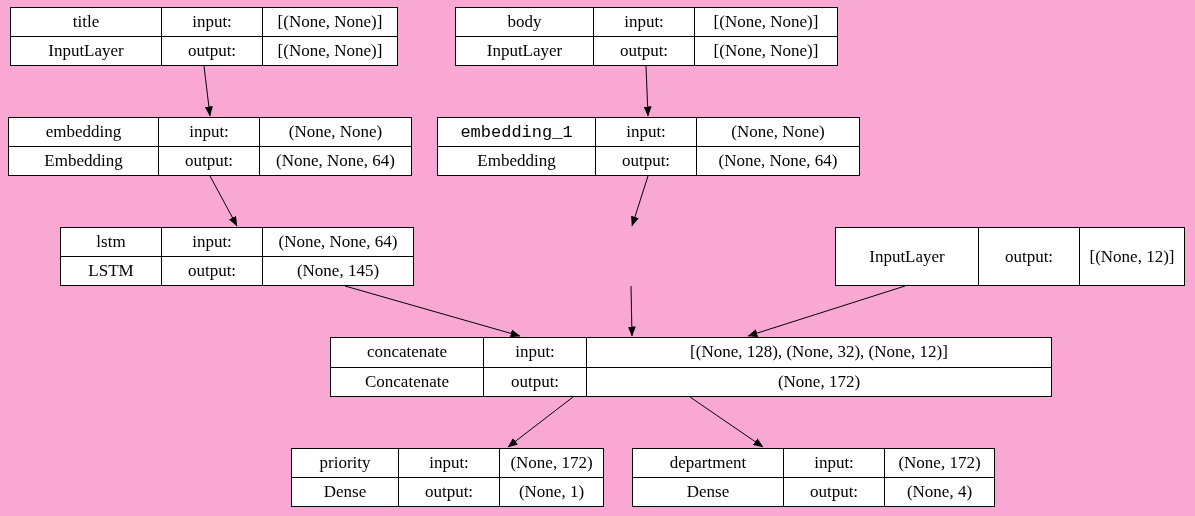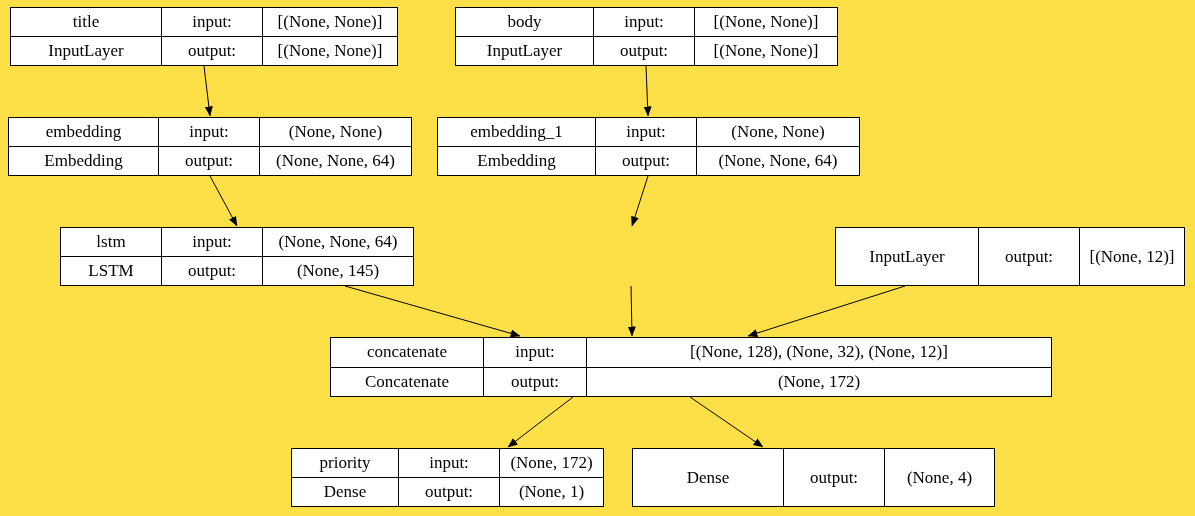--- a/index.html
+++ b/index.html
@@ -4,21 +4,21 @@
 <style>
   html, body {
     margin: 0;
     padding: 0;
     background: #ffffff;
   }
   #canvas {
     position: relative;
     width: 1195px;
     height: 516px;
-    background: #fde047;
+    background: #f9a8d4;
     font-family: "Liberation Serif", "DejaVu Serif", serif;
     overflow: hidden;
   }
   #edges {
     position: absolute;
     left: 0;
     top: 0;
     pointer-events: none;
   }
   table.node {
@@ -100,21 +100,21 @@
       <tr>
         <td class="c1" style="width: 137px;">Embedding</td>
         <td class="c2" style="width: 88px;">output:</td>
         <td class="c3">(None, None, 64)</td>
       </tr>
     </tbody>
   </table>
     <table class="node" style="left: 437px; top: 117px; width: 423px; height: 59px;">
     <tbody>
       <tr>
-        <td class="c1" style="width: 145px;">embedding_1</td>
+        <td class="c1" style="width: 145px; font-family: Liberation Mono, monospace;">embedding_1</td>
         <td class="c2" style="width: 88px;">input:</td>
         <td class="c3">(None, None)</td>
       </tr>
       <tr>
         <td class="c1" style="width: 145px;">Embedding</td>
         <td class="c2" style="width: 88px;">output:</td>
         <td class="c3">(None, None, 64)</td>
       </tr>
     </tbody>
   </table>
@@ -165,19 +165,24 @@
       <tr>
         <td class="c1" style="width: 94px;">Dense</td>
         <td class="c2" style="width: 88px;">output:</td>
         <td class="c3">(None, 1)</td>
       </tr>
     </tbody>
   </table>
     <table class="node" style="left: 632px; top: 448px; width: 363px; height: 59px;">
     <tbody>
       <tr>
+        <td class="c1" style="width: 138px;">department</td>
+        <td class="c2" style="width: 88px;">input:</td>
+        <td class="c3">(None, 172)</td>
+      </tr>
+      <tr>
         <td class="c1" style="width: 138px;">Dense</td>
         <td class="c2" style="width: 88px;">output:</td>
         <td class="c3">(None, 4)</td>
       </tr>
     </tbody>
   </table>
   </div>
 
 </body></html>

